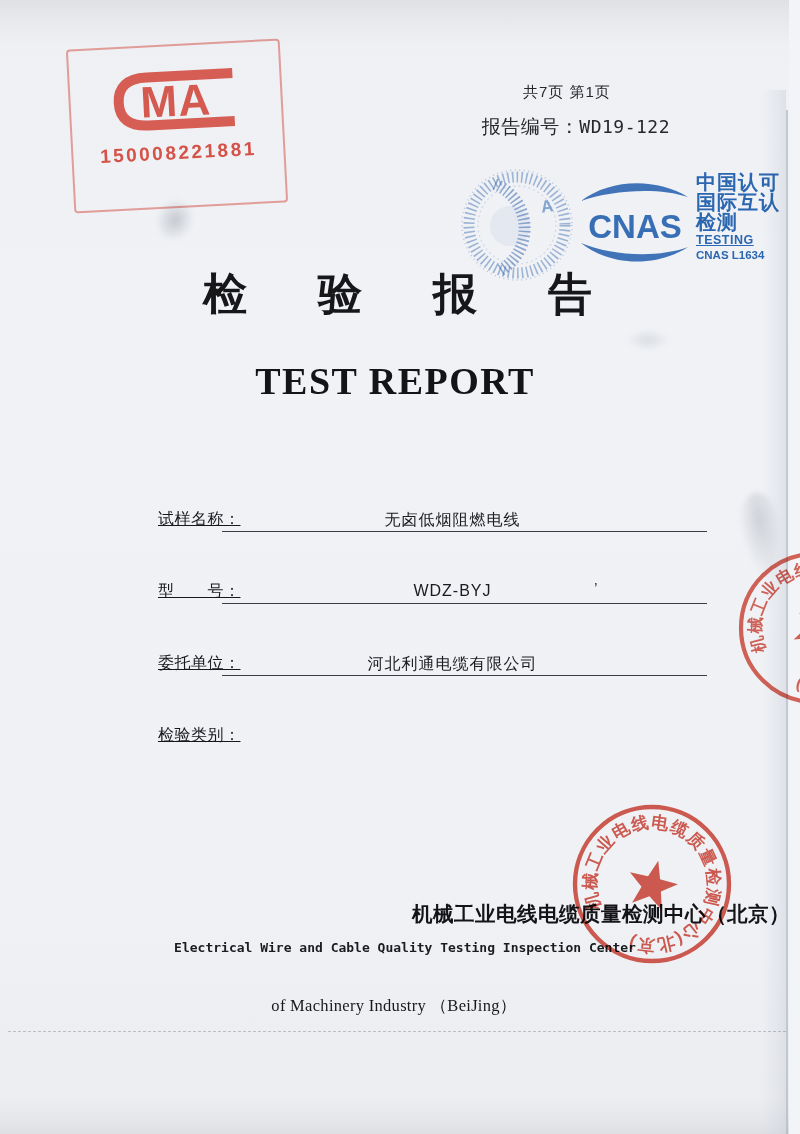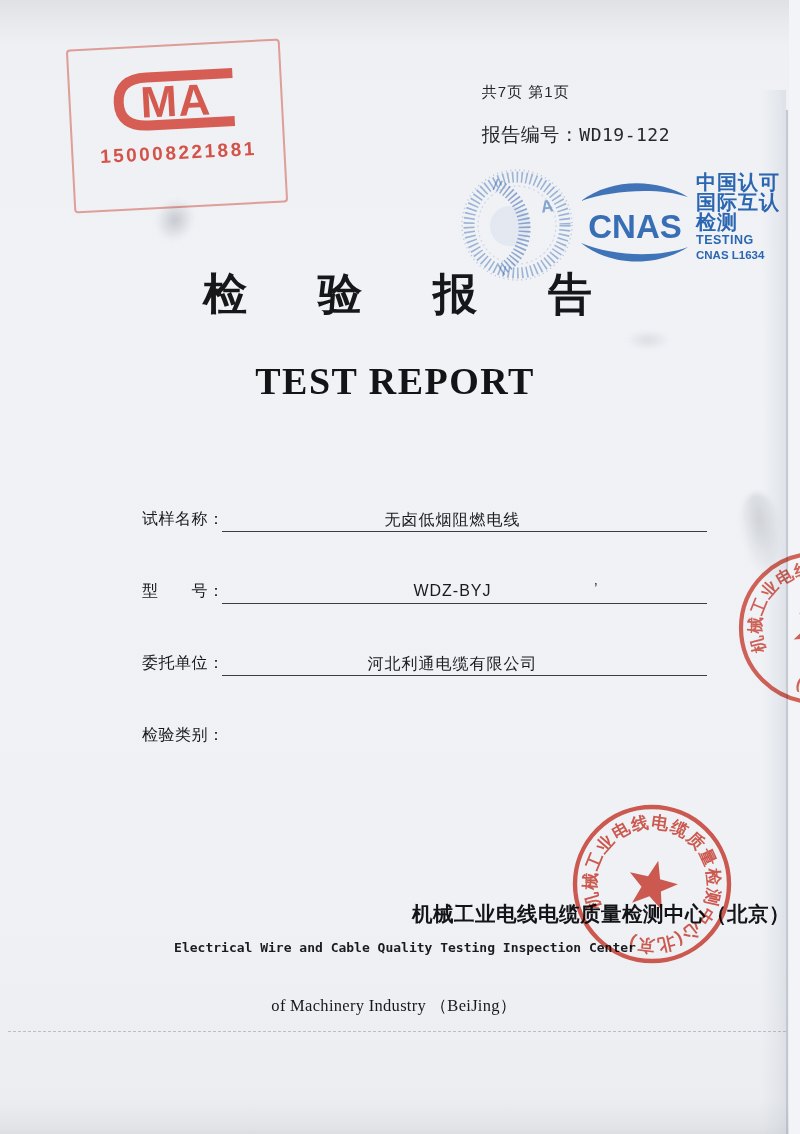--- a/index.html
+++ b/index.html
@@ -33,50 +33,50 @@
     transform:rotate(-3deg);
     border:2.5px solid rgba(226,78,62,.5);border-radius:4px;
     mix-blend-mode:multiply;text-align:center;
   }
   .cma-number{
     margin-top:2px;font-size:19px;font-weight:600;letter-spacing:2.5px;
     color:rgba(222,58,43,.85);font-family:"Liberation Sans",sans-serif;
   }
 
   
-  .page-meta{position:absolute;top:83px;right:130px;text-align:left;color:#26262b;}
+  .page-meta{position:absolute;top:83px;right:130px;text-align:center;color:#26262b;}
   .page-meta .pg{font-size:15px;letter-spacing:1px;padding-right:18px;}
-  .page-meta .no{font-size:19px;margin-top:20px;letter-spacing:.5px;}
+  .page-meta .no{font-size:19px;margin-top:12px;letter-spacing:.5px;}
   .page-meta .no .num{font-family:"DejaVu Sans Mono",monospace;font-size:18px;}
 
   
   .sunburst{position:absolute;left:458px;top:166px;mix-blend-mode:multiply;}
   .sunburst-glyph{position:absolute;left:541px;top:197px;font-size:17px;font-weight:bold;
     color:rgba(46,108,184,.55);transform:rotate(-8deg);mix-blend-mode:multiply;}
   .cnas-logo{position:absolute;left:577px;top:177px;mix-blend-mode:multiply;}
   .cnas-col{position:absolute;left:696px;top:172px;color:#2e6cb8;font-weight:bold;mix-blend-mode:multiply;}
   .cnas-col .zh{font-size:20px;line-height:20px;letter-spacing:1px;}
-  .cnas-col .en1{font-size:12.5px;line-height:16px;letter-spacing:.5px;}
+  .cnas-col .en1{font-size:12.5px;line-height:16px;letter-spacing:.5px;text-decoration:underline;}
   .cnas-col .en2{font-size:11.5px;line-height:15px;}
 
   
   .title-zh{
     position:absolute;left:203px;top:272px;
     font-size:44px;font-weight:bold;color:#17171a;
     letter-spacing:71px;white-space:nowrap;line-height:1;
   }
   .title-en{
     position:absolute;left:0;top:361px;width:790px;text-align:center;
     font-family:"Liberation Serif",serif;font-weight:bold;
     font-size:38px;letter-spacing:1.5px;color:#141417;line-height:1.1;
   }
 
   
   .field-row{position:absolute;left:142px;width:565px;height:27px;}
-  .f-label{position:absolute;left:0;bottom:1px;font-size:16px;color:#16181c;letter-spacing:.5px;white-space:pre;}
+  .f-label{position:absolute;left:16px;bottom:1px;font-size:16px;color:#16181c;letter-spacing:.5px;white-space:pre;text-decoration:underline;}
   .f-line{position:absolute;left:80px;right:0;top:0;height:27px;
     border-bottom:1.6px solid #3a3e44;text-align:center;}
   .f-value{position:relative;top:6px;display:inline-block;transform:translateX(-12px);
     font-size:16px;color:#191b1f;letter-spacing:1px;}
   .row1{top:504px;} .row2{top:576px;} .row3{top:648px;} .row4{top:720px;}
   .stray-mark{position:absolute;left:594px;top:581px;font-size:16px;color:#3c4046;}
 
   
   .org-zh{position:absolute;left:0;top:900px;width:790px;text-align:right;
     font-size:20.5px;font-weight:bold;color:#141417;letter-spacing:.5px;}

